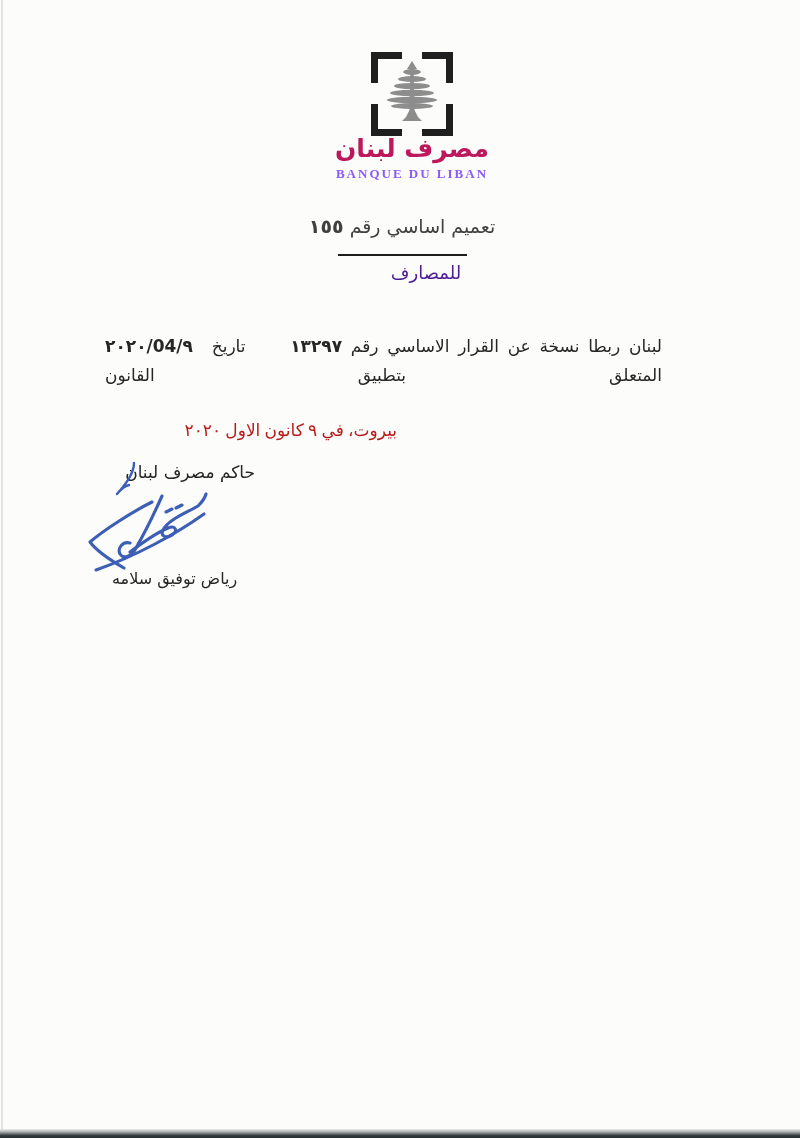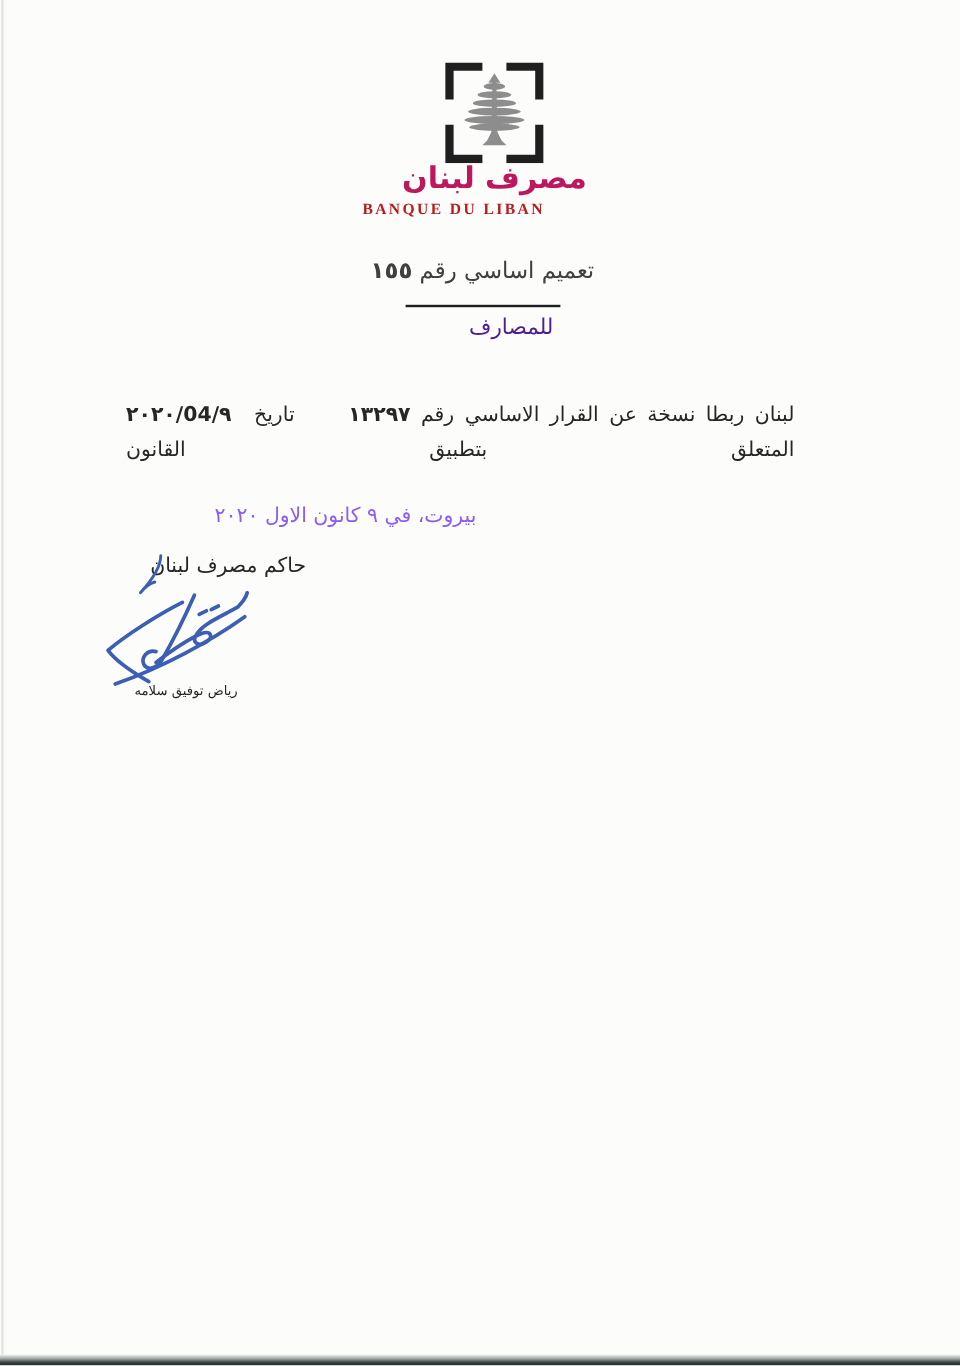--- a/index.html
+++ b/index.html
@@ -23,22 +23,23 @@
   }
   
   .logo-frame{position:absolute;left:371px;top:52px;}
   .bank-ar{
     position:absolute;left:312px;top:134px;width:200px;
     text-align:center;font-size:25px;font-weight:bold;color:#be185d;
     direction:rtl;
   }
   .bank-fr{
     position:absolute;left:302px;top:166px;width:220px;
+    text-align:center;
     font-family:"Liberation Serif",serif;
-    font-size:13px;font-weight:bold;letter-spacing:2px;color:#b91c1c;
+    font-size:13px;font-weight:bold;letter-spacing:2px;color:#8b5cf6;
     white-space:nowrap;
   }
   
   .circ-title{
     position:absolute;left:252px;top:215px;width:300px;
     text-align:center;direction:rtl;
     font-size:19px;color:#404040;white-space:nowrap;
   }
   .circ-title .circ-num{font-weight:bold;}
   .title-underline{
@@ -58,31 +59,31 @@
   .body-line{
     text-align:justify;
     text-align-last:justify;
   }
   .bold-num{font-weight:bold;}
   .after-gap{margin-left:36px;}
   .after-gap-sm{margin-left:10px;}
   
   .date-line{
     position:absolute;right:403px;top:420px;
-    direction:rtl;font-size:17px;color:#8b5cf6;white-space:nowrap;
+    direction:rtl;font-size:17px;color:#b91c1c;white-space:nowrap;font-family:Liberation Serif, serif;
   }
   .gov-line{
     position:absolute;right:545px;top:462px;
     direction:rtl;font-size:17px;color:#262626;white-space:nowrap;
   }
   .pen-mark{position:absolute;left:112px;top:460px;}
   .signature{position:absolute;left:66px;top:486px;}
   .sig-name{
     position:absolute;left:112px;top:569px;
-    direction:rtl;font-size:11px;color:#262626;white-space:nowrap;
+    direction:rtl;font-size:16px;color:#262626;white-space:nowrap;
   }
 </style>
 </head>
 <body>
 
 <div class="page">
 
   <div class="scan-edge-left"></div>
   <div class="scan-edge-bottom"></div>
 

